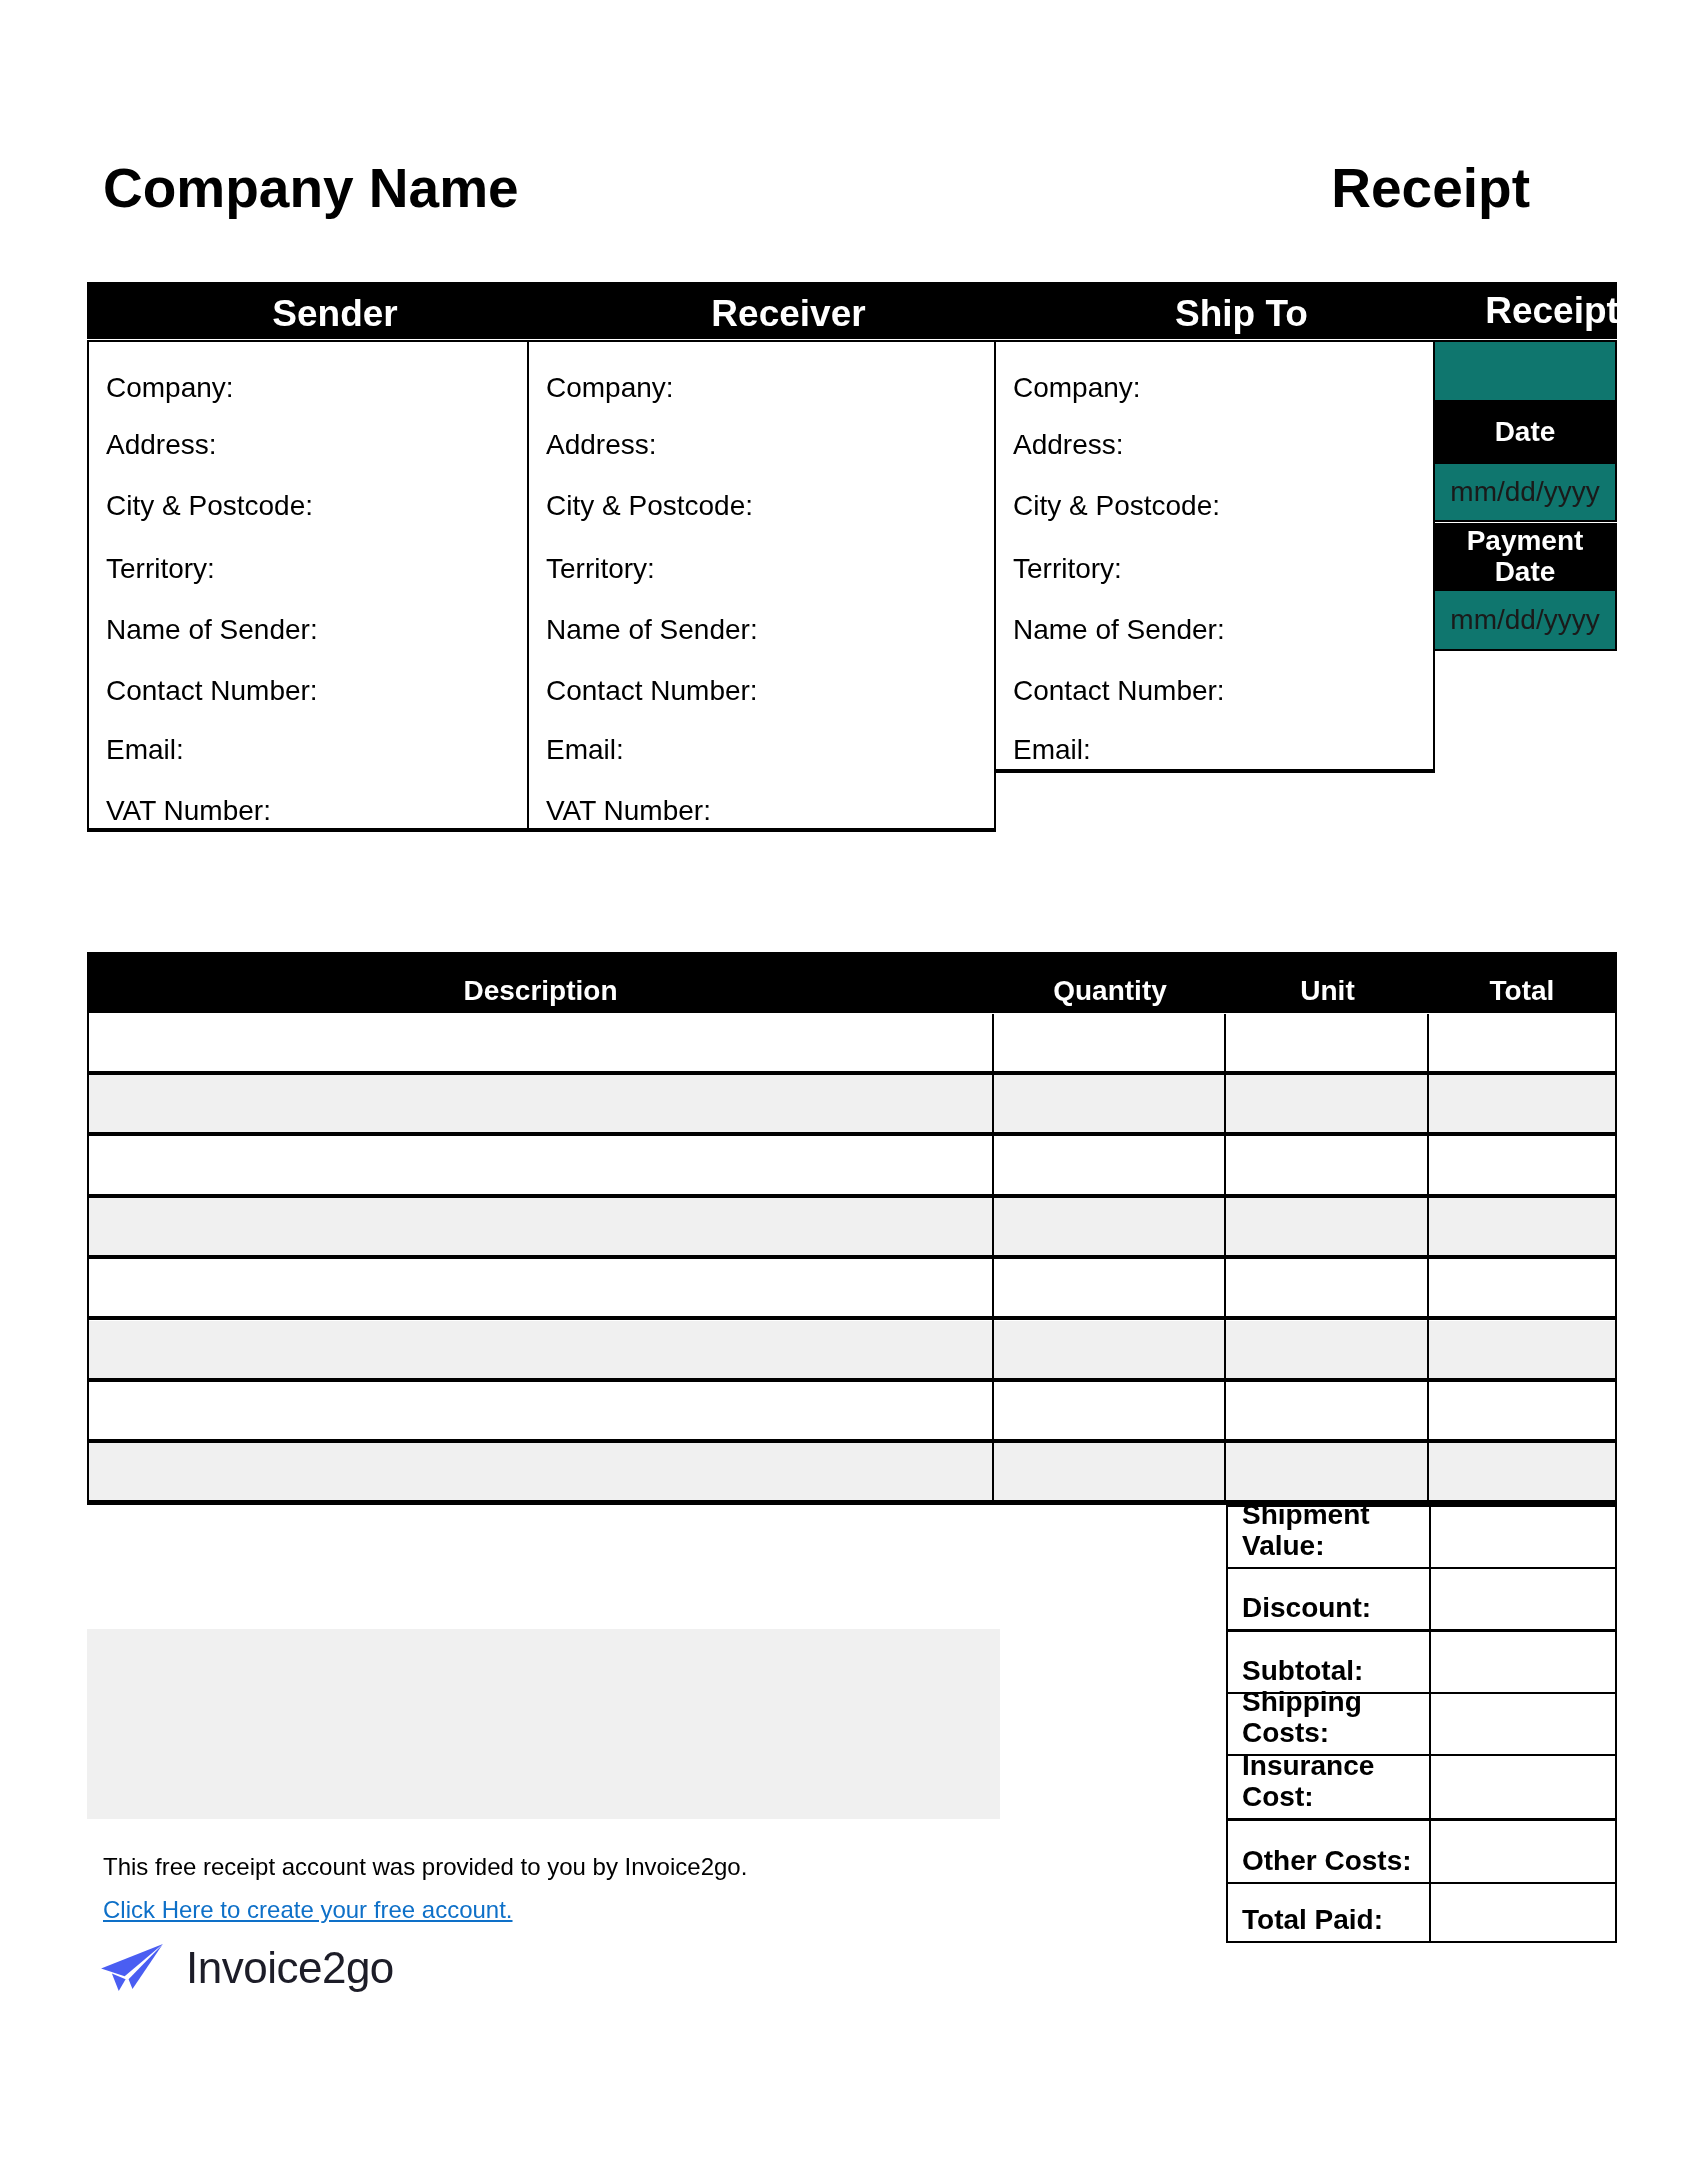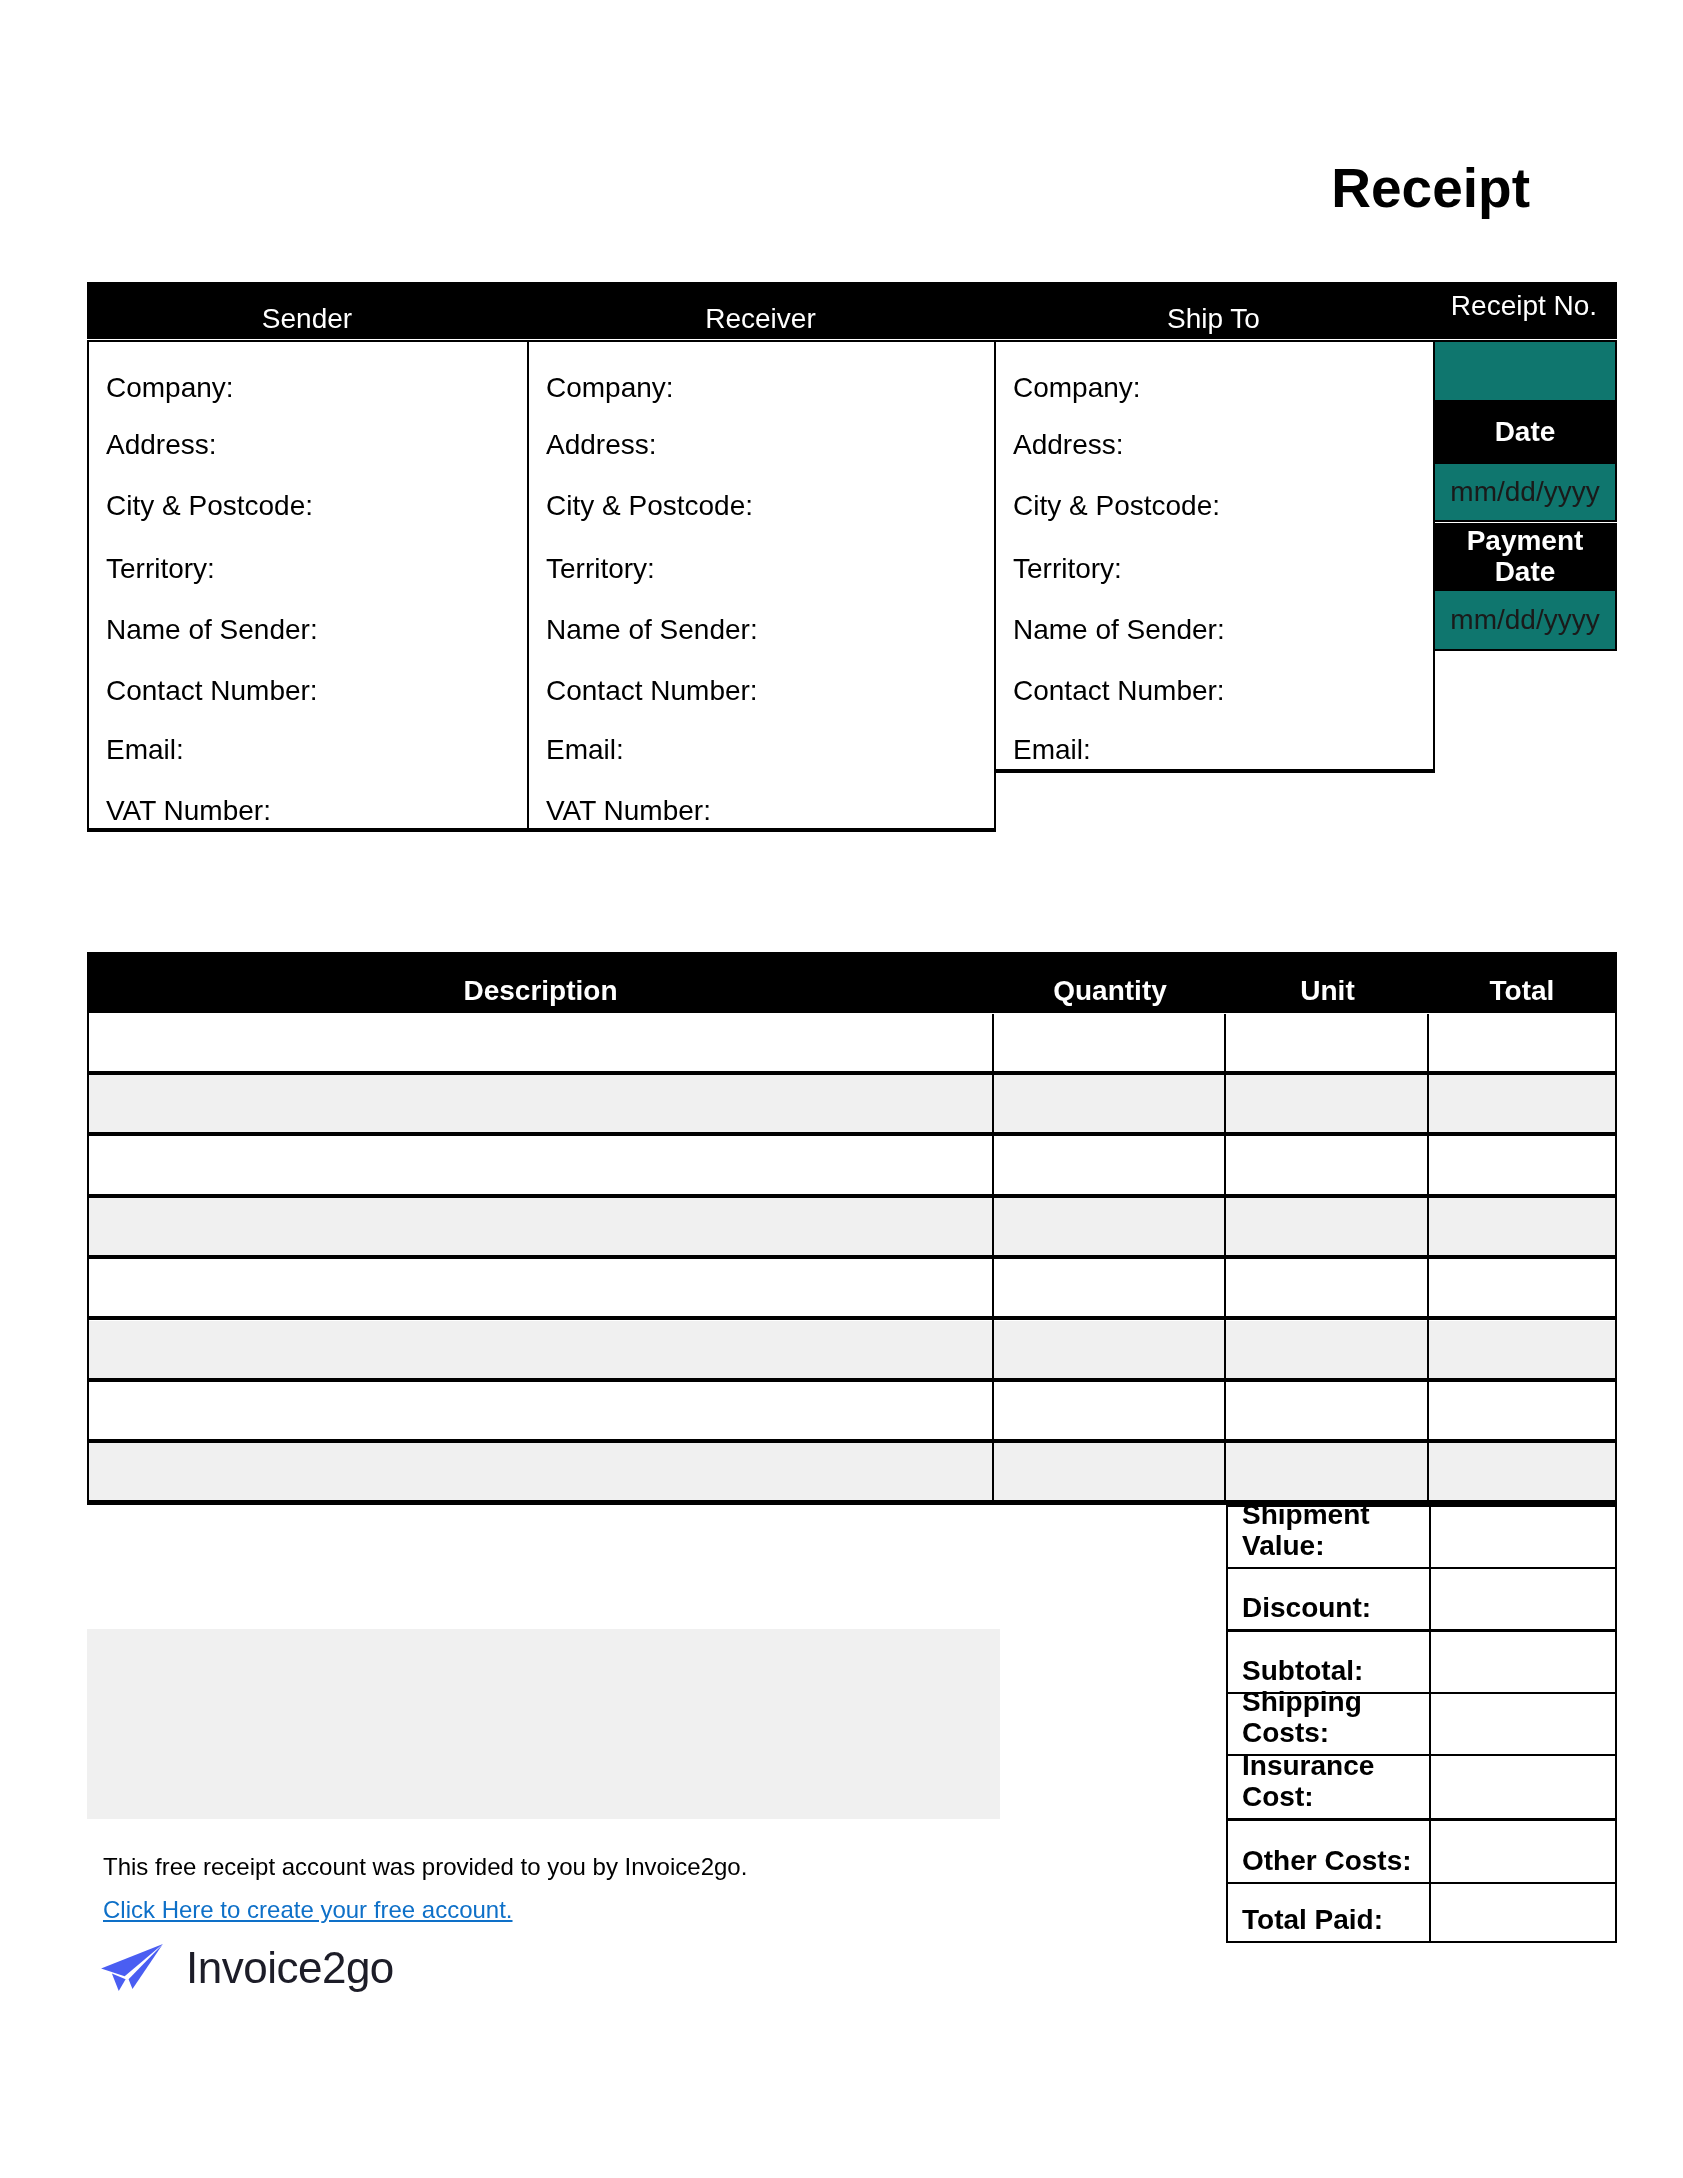--- a/index.html
+++ b/index.html
@@ -5,21 +5,21 @@
   html,body{margin:0;padding:0;background:#ffffff;}
   .page{position:relative;width:1683px;height:2178px;background:#ffffff;
         font-family:"Liberation Sans","DejaVu Sans",sans-serif;color:#000;overflow:hidden;}
   .abs{position:absolute;box-sizing:border-box;}
 
   
   .doc-title{font-size:55px;font-weight:bold;line-height:1.1;white-space:nowrap;}
 
   
   .top-bar{background:#000;}
-  .top-bar .collab{position:absolute;color:#fff;font-weight:normal;font-size:28px;text-align:center;}
+  .top-bar .collab{position:absolute;color:#fff;font-weight:bold;font-size:37px;text-align:center;padding-left:28px;}
 
   
   .party-box{border:2px solid #000;border-bottom-width:4px;background:#fff;}
   .pfield{position:absolute;left:17px;font-size:28px;line-height:30px;white-space:nowrap;}
 
   
   .meta-head{background:#000;color:#fff;font-weight:bold;font-size:28px;text-align:center;}
   .meta-cell{background:#0f766e;border:2px solid #000;font-size:28px;text-align:center;color:#1a1a1a;}
 
   
@@ -44,20 +44,21 @@
   .foot-note{font-size:24px;}
   .foot-link{font-size:24px;color:#0e70c8;text-decoration:underline;cursor:pointer;}
   .logo-row{display:flex;align-items:center;gap:22px;justify-content:flex-end;}
   .logo-text{font-size:44px;font-weight:500;color:#1d1d28;letter-spacing:-0.5px;}
 </style>
 </head>
 <body>
 
 <div class="page">
 
+  <div class="abs doc-title" style="left:103px;top:158px;">Company Name</div>
   <div class="abs doc-title" style="right:153px;top:158px;text-align:right;">Receipt</div>
 
   <div class="abs top-bar" style="left:87px;top:282px;width:1530px;height:57px;">
     <span class="collab" style="left:0;width:440px;bottom:4px;">Sender</span>
     <span class="collab" style="left:440px;width:467px;bottom:4px;">Receiver</span>
     <span class="collab" style="left:907px;width:439px;bottom:4px;">Ship To</span>
     <span class="collab" style="left:1345px;width:184px;top:8px;">Receipt No.</span>
   </div>
 
   <div class="abs party-box" style="left:87px;top:340px;width:442px;height:492px;">

